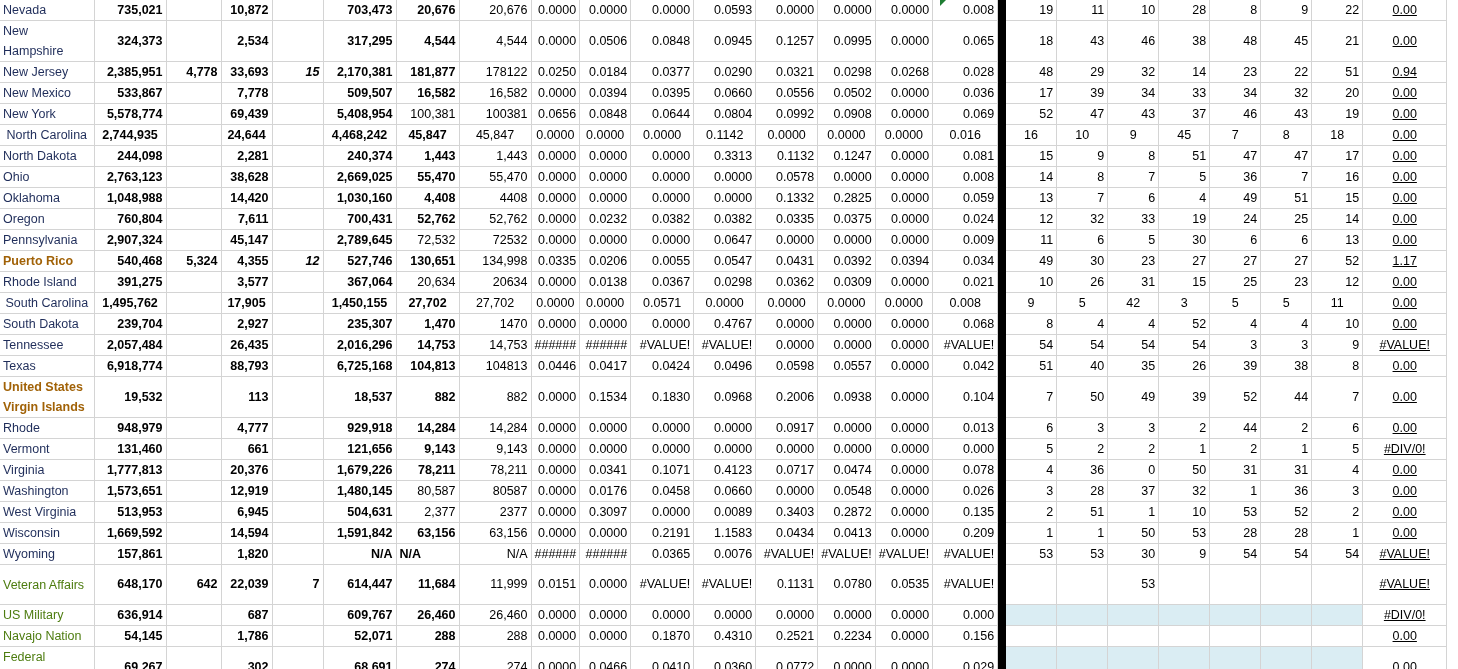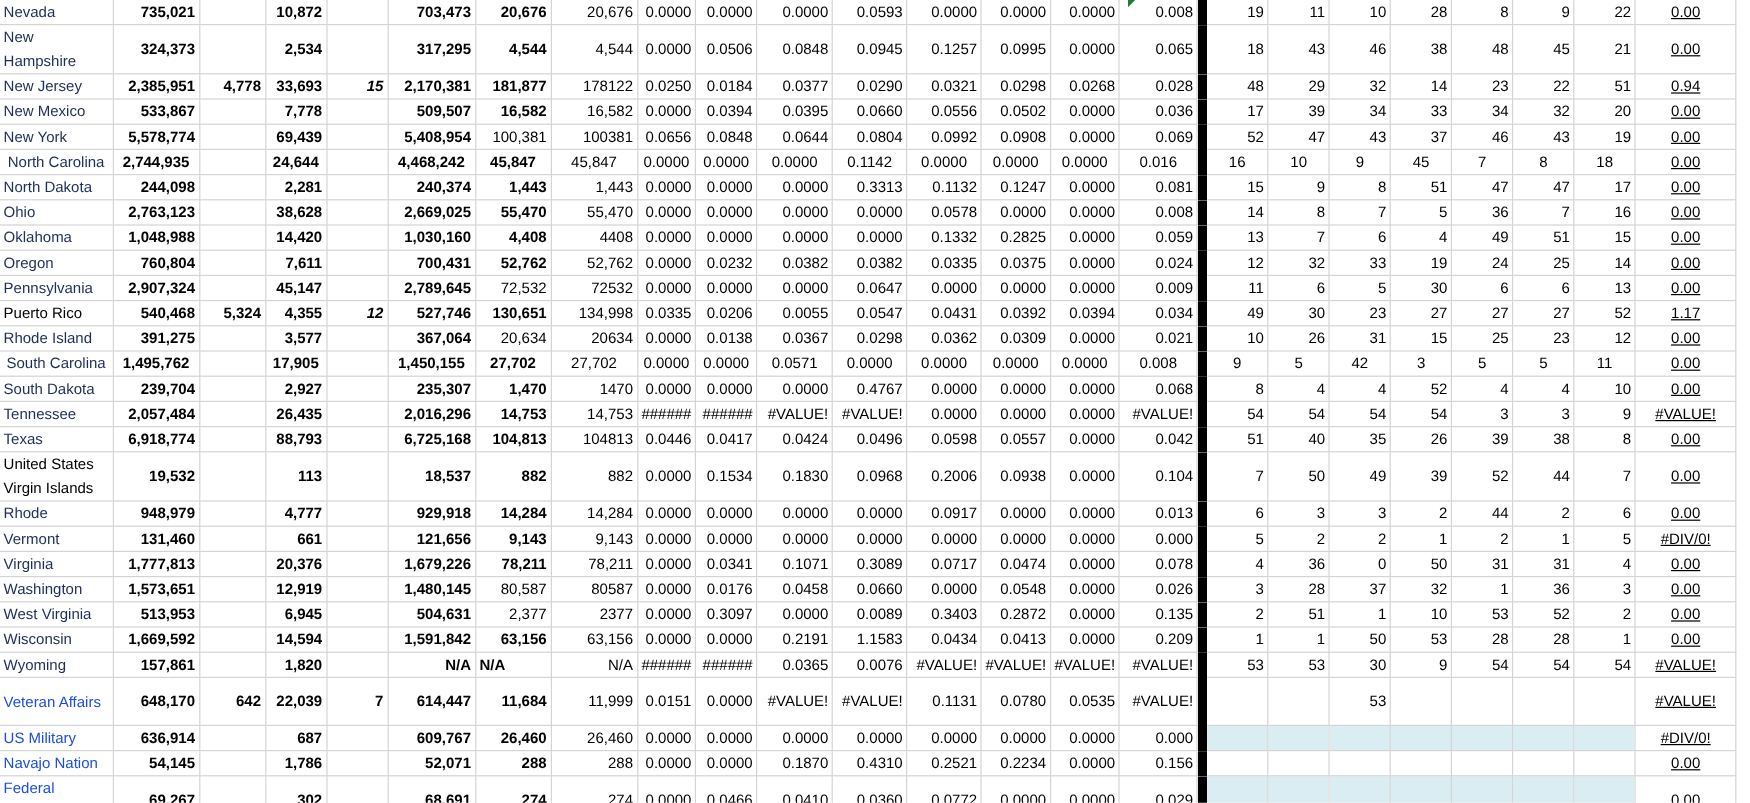--- a/index.html
+++ b/index.html
@@ -3,22 +3,22 @@
 <meta charset="utf-8">
 <style>
   html, body { margin: 0; padding: 0; background: #ffffff; }
   body { width: 1458px; height: 669px; overflow: hidden; position: relative;
          font-family: "Liberation Sans", "DejaVu Sans", sans-serif; font-size: 12.5px; color: #000; }
   .sheet { position: absolute; left: 0; top: 0; }
   table { border-collapse: collapse; table-layout: fixed; }
   td { border-right: 1px solid #d4d4d4; border-bottom: 1px solid #d4d4d4; padding: 0 3px;
        white-space: nowrap; overflow: hidden; text-align: right; vertical-align: middle; line-height: 19px; }
   td.name { text-align: left; white-space: normal; line-height: 20px; color: #1f2d5a; }
-  td.name.plain { text-decoration: none; color: #1d4ed8; }
-  td.name.boldname { font-weight: normal; text-decoration: none; color: #000000; }
+  td.name.plain { text-decoration: none; color: #4d7c0f; }
+  td.name.boldname { font-weight: bold; text-decoration: none; color: #a16207; }
   td.b { font-weight: bold; }
   td.i { font-style: italic; font-weight: bold; }
   td.l { text-align: left; }
   td.c { text-align: center; text-decoration: underline; }
   td.divider { background: #000; border: none; padding: 0; }
   td.blue { background: #daedf3; }
   tr.h20 td { height: 19px; }
   tr.h40 td { height: 39px; }
   tr.h21 td { height: 20px; text-align: center; }
   .tri { position: absolute; left: 940px; top: 0; width: 0; height: 0;
@@ -603,21 +603,21 @@
           <td class="b">1,777,813</td>
           <td class="b"></td>
           <td class="b">20,376</td>
           <td class="i"></td>
           <td class="b">1,679,226</td>
           <td class="b">78,211</td>
           <td class="">78,211</td>
           <td class="">0.0000</td>
           <td class="">0.0341</td>
           <td class="">0.1071</td>
-          <td class="">0.3089</td>
+          <td class="">0.4123</td>
           <td class="">0.0717</td>
           <td class="">0.0474</td>
           <td class="">0.0000</td>
           <td class="">0.078</td>
           <td class="divider"></td>
           <td class="">4</td>
           <td class="">36</td>
           <td class="">0</td>
           <td class="">50</td>
           <td class="">31</td>

